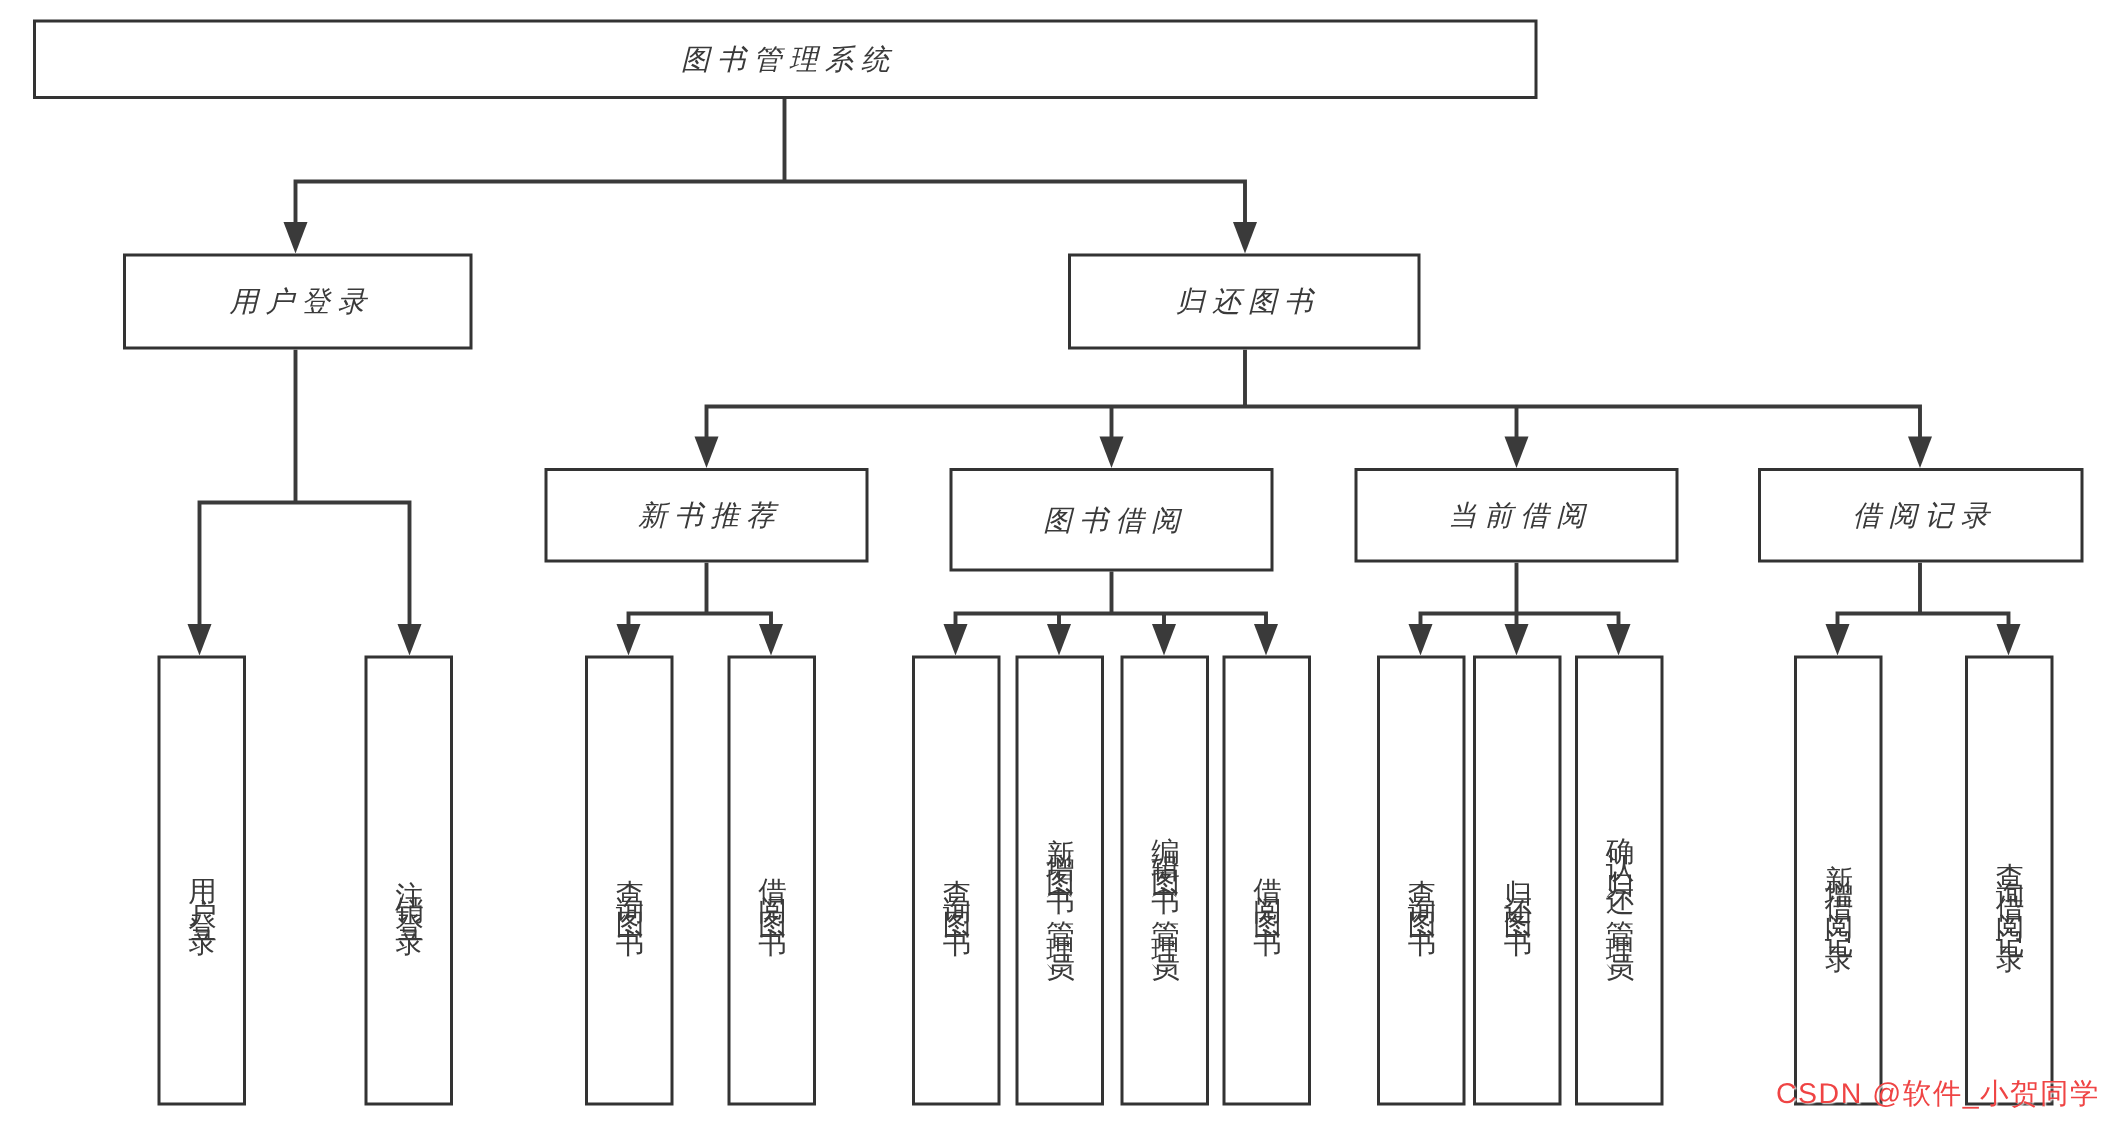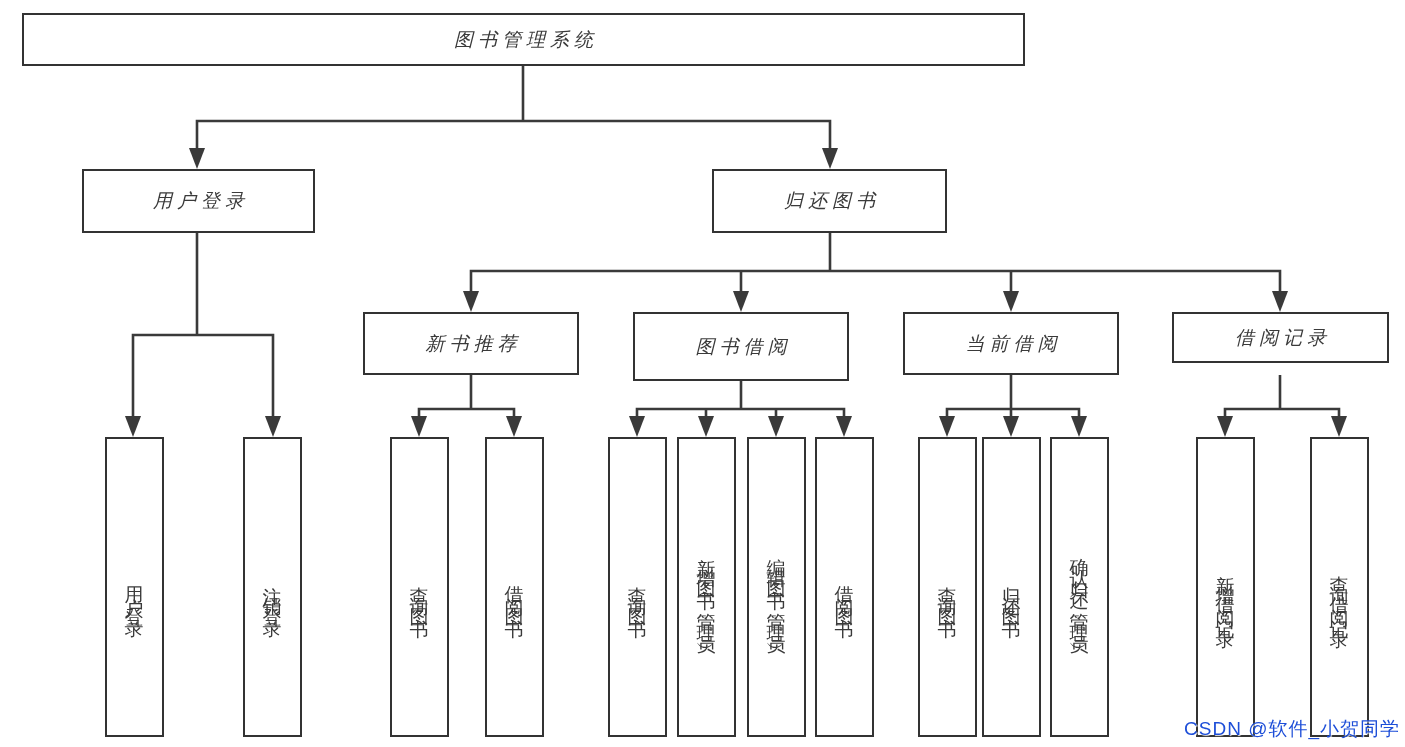--- a/index.html
+++ b/index.html
@@ -62,42 +62,42 @@
     color: #3a3a3a;
     padding-top: 11px; 
   }
   
   #root-box   { left: 22px;  top: 13px;  width: 1003px; height: 53px; }
   #l2-login   { left: 82px;  top: 169px; width: 233px;  height: 64px; }
   #l2-mgmt    { left: 712px; top: 169px; width: 235px;  height: 64px; }
   #l3-newrec  { left: 363px; top: 312px; width: 216px;  height: 63px; text-align: right; }
   #l3-borrow  { left: 633px; top: 312px; width: 216px;  height: 69px; }
   #l3-current { left: 903px; top: 312px; width: 216px;  height: 63px; }
-  #l3-records { left: 1172px; top: 312px; width: 217px; height: 51px; }
+  #l3-records { left: 1172px; top: 312px; width: 217px; height: 63px; }
   
   #leaf-a1 { left: 105px; }
   #leaf-a2 { left: 243px; }
   #leaf-b1 { left: 390px; }
   #leaf-b2 { left: 485px; }
   #leaf-c1 { left: 608px; }
   #leaf-c2 { left: 677px; }
   #leaf-c3 { left: 747px; }
   #leaf-c4 { left: 815px; }
   #leaf-d1 { left: 918px; }
   #leaf-d2 { left: 982px; }
   #leaf-d3 { left: 1050px; }
   #leaf-e1 { left: 1196px; }
   #leaf-e2 { left: 1310px; }
   #watermark {
     position: absolute;
     right: 5px;
     top: 716px;
     font-size: 19px;
     letter-spacing: 1px;
-    color: #1d4ed8;
+    color: #ef4444;
     text-shadow: 1px 1px 1px rgba(255,255,255,0.9);
     z-index: 5;
     white-space: nowrap;
   }
 </style>
 </head>
 <body>
 
 <div id="canvas">
 

